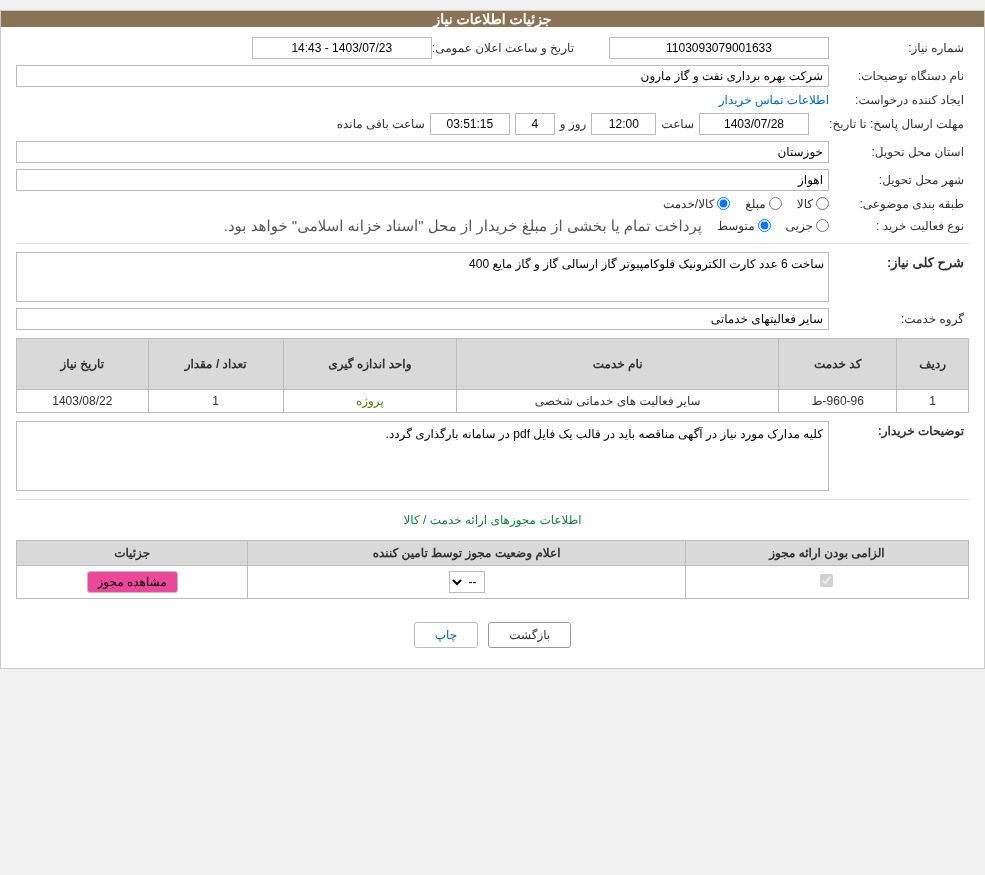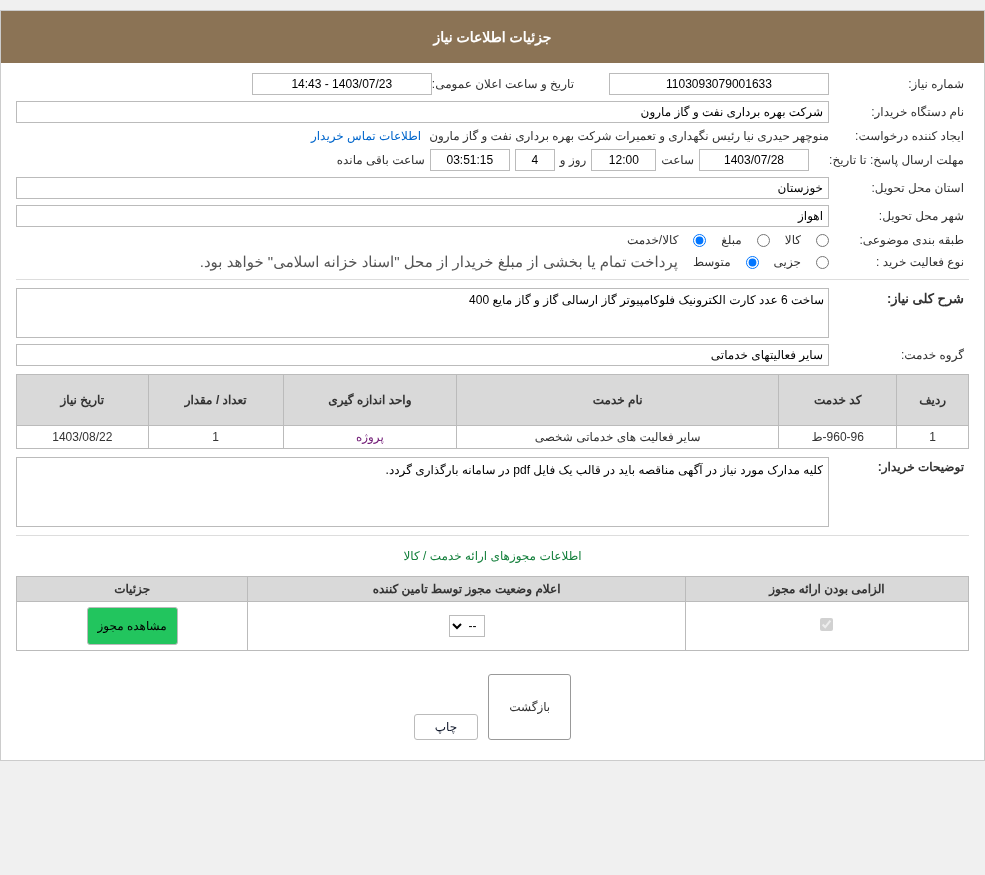--- a/index.html
+++ b/index.html
@@ -13,21 +13,21 @@
     .page-wrapper {
       max-width: 985px;
       margin: 10px auto;
       background: #fff;
       border: 1px solid #ccc;
     }
     .header-bar {
       background: #8B7355;
       color: #fff;
       text-align: center;
-      padding: 18px 12px;
+      padding: 0 12px;
       font-size: 14px;
       font-weight: bold;
     }
     .content {
       padding: 10px 15px;
     }
     .form-row {
       display: flex;
       align-items: center;
       margin-bottom: 6px;
@@ -77,22 +77,22 @@
       cursor: pointer;
       margin-left: 34px;
     }
     .radio-group {
       display: flex;
       gap: 15px;
       align-items: center;
     }
     .radio-label {
       display: flex;
-      align-items: flex-end;
-      gap: 15px;
+      align-items: flex-start;
+      gap: 3px;
       cursor: pointer;
     }
     .separator-line {
       border: none;
       border-top: 1px solid #ddd;
       margin: 8px 0;
     }
     table.data-table {
       width: 100%;
       border-collapse: collapse;
@@ -154,22 +154,21 @@
     .btn {
       padding: 5px 20px;
       border: 1px solid #bbb;
       cursor: pointer;
       font-family: Tahoma, Arial, sans-serif;
       font-size: 12px;
       border-radius: 3px;
     }
     .btn-print {
       background: #fff;
-      color: #0f172a;
-      margin-top: 40px;
+      color: #0369a1;
     }
     .btn-back {
       background: #fff;
       color: #333;
       border-color: #999;
     }
     .watermark-container {
       position: relative;
     }
     .select-field {
@@ -208,30 +207,29 @@
       <span class="label">شماره نیاز:</span>
       <div class="value-box">
         <input class="input-field" style="width: 220px; text-align: center;" type="text" value="1103093079001633" readonly="">
         <span style="margin: 0 15px;"></span>
         <span class="label">تاریخ و ساعت اعلان عمومی:</span>
         <input class="input-field" style="width: 180px; text-align: center;" type="text" value="1403/07/23 - 14:43" readonly="">
       </div>
     </div>
 
     <div class="form-row">
-      <span class="label">نام دستگاه خریدار:</span>
+      <span class="label">نام دستگاه توضیحات:</span>
       <div class="value-box">
         <input class="input-field input-wide" type="text" value="شرکت بهره برداری نفت و گاز مارون" readonly="" style="">
       </div>
     </div>
 
     <div class="form-row">
       <span class="label">ایجاد کننده درخواست:</span>
       <div class="value-box">
-        <span style="margin-left:8px;">منوچهر حیدری نیا رئیس نگهداری و تعمیرات شرکت بهره برداری نفت و گاز مارون</span>
         <a class="link-blue">اطلاعات تماس خریدار</a>
       </div>
     </div>
 
     <div class="form-row">
       <span class="label" style="min-width:160px;">مهلت ارسال پاسخ: تا تاریخ:</span>
       <div class="value-box row-date">
         <input class="input-field" style="width: 110px; text-align: center;" type="text" value="1403/07/28" readonly="">
         <span>ساعت</span>
         <input class="input-field" style="width: 65px; text-align: center;" type="text" value="12:00" readonly="">
@@ -315,21 +313,21 @@
           <th>واحد اندازه گیری</th>
           <th>تعداد / مقدار</th>
           <th>تاریخ نیاز</th>
         </tr>
       </thead>
       <tbody>
         <tr>
           <td>1</td>
           <td>960-96-ط</td>
           <td>سایر فعالیت های خدماتی شخصی</td>
-          <td style="color:#701a75;">پروژه</td>
+          <td style="color:#4d7c0f;">پروژه</td>
           <td>1</td>
           <td>1403/08/22</td>
         </tr>
       </tbody>
     </table>
 
     <div class="form-row" style="align-items:flex-start; margin-top:5px;">
       <span class="label" style="font-weight:bold; padding-top:3px;">توضیحات خریدار:</span>
       <div class="value-box">
         <textarea class="textarea-box" readonly="" style="">کلیه مدارک مورد نیاز در آگهی مناقصه باید در قالب یک فایل pdf در سامانه بارگذاری گردد.</textarea>
@@ -354,21 +352,21 @@
         <tr>
           <td>
             <input type="checkbox" checked="" disabled="" style="">
           </td>
           <td>
             <select class="select-field">
               <option>--</option>
             </select>
           </td>
           <td>
-            <button class="btn" style="background:#22c55e; padding:11px 10px;text-align:center;">مشاهده مجوز</button>
+            <button class="btn" style="background:#ec4899; padding:3px 10px;text-align:center;">مشاهده مجوز</button>
           </td>
         </tr>
       </tbody>
     </table>
 
     <div class="btn-group">
       <button class="btn btn-back">بازگشت</button>
       <button class="btn btn-print">چاپ</button>
     </div>
 

